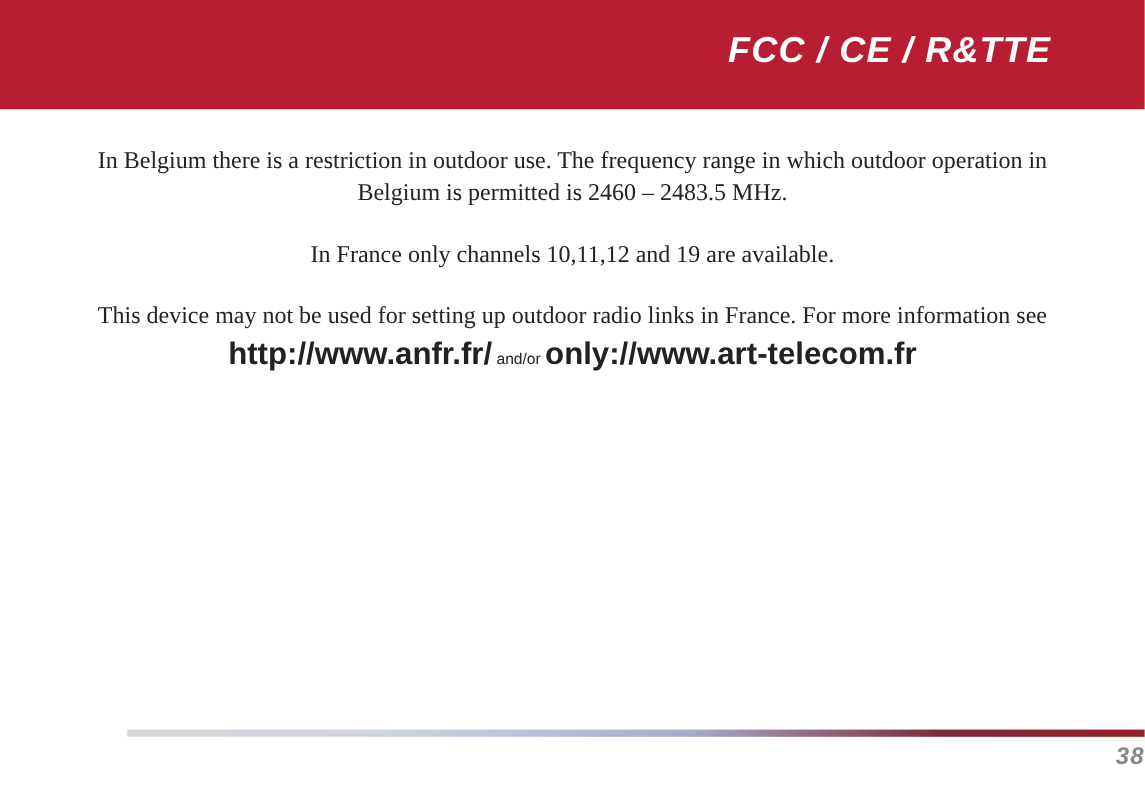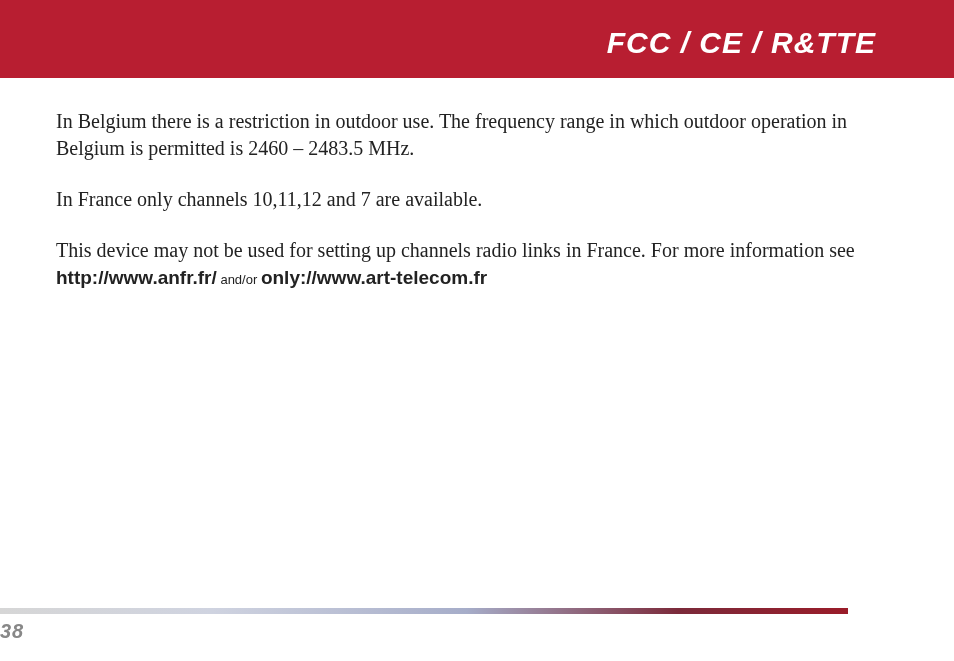--- a/index.html
+++ b/index.html
@@ -10,64 +10,65 @@
     body {
       width: 954px;
       height: 661px;
       background: #ffffff;
       font-family: Georgia, 'Times New Roman', serif;
       position: relative;
       overflow: hidden;
     }
     .header-band {
       width: 100%;
-      height: 78px;
+      height: 91px;
       background: #b81e31;
       position: relative;
     }
     .header-title {
       position: absolute;
       right: 78px;
       top: 26px;
       font-family: 'Century Gothic', 'Futura', Arial, sans-serif;
       font-size: 30px;
       font-weight: bold;
       font-style: italic;
       color: #ffffff;
       letter-spacing: 1px;
     }
     .content {
       padding: 30px 56px 0 56px;
       font-size: 20px;
       line-height: 1.35;
       color: #222;
+      text-align: center;
     }
     .para {
       margin-bottom: 24px;
     }
     .last-para {
       font-family: Georgia, 'Times New Roman', serif;
     }
     .bold-link {
       font-family: 'Century Gothic', 'Futura', Arial, sans-serif;
       font-weight: bold;
-      font-size: 19px;
+      font-size: 26px;
     }
     .connector {
       font-family: 'Century Gothic', 'Futura', Arial, sans-serif;
       font-size: 13px;
     }
     .footer {
       position: absolute;
       bottom: 18px;
       left: 0;
       width: 100%;
       display: flex;
       flex-direction: column;
-      align-items: flex-start;
+      align-items: flex-end;
     }
     .gradient-bar {
       height: 6px;
       width: 848px;
       background: linear-gradient(to right, #d6d6d6 0%, #cfd3e0 25%, #a6adc9 55%, #7b2a3a 80%, #9a1c29 100%);
       margin-bottom: 6px;
     }
     .page-number {
       font-family: 'Century Gothic', 'Futura', Arial, sans-serif;
       font-size: 20px;
@@ -79,22 +80,22 @@
   </style>
 </head>
 <body>
 
 <div class="header-band">
   <div class="header-title">FCC / CE / R&amp;TTE</div>
 </div>
 
 <div class="content">
   <p class="para">In Belgium there is a restriction in outdoor use. The frequency range in which outdoor operation in Belgium is permitted is 2460 – 2483.5 MHz.</p>
-  <p class="para">In France only channels 10,11,12 and 7 are available.</p>
+  <p class="para">In France only channels 10,11,12 and 19 are available.</p>
   <p class="para last-para">
-    <span>This device may not be used for setting up channels radio links in France. For more information see </span><span class="bold-link">http://www.anfr.fr/</span><span class="connector"> and/or </span><span class="bold-link">only://www.art-telecom.fr</span>
+    <span>This device may not be used for setting up outdoor radio links in France. For more information see </span><span class="bold-link">http://www.anfr.fr/</span><span class="connector"> and/or </span><span class="bold-link">only://www.art-telecom.fr</span>
   </p>
 </div>
 
 <div class="footer">
   <div class="gradient-bar"></div>
   <div class="page-number">38</div>
 </div>
 
 </body></html>

